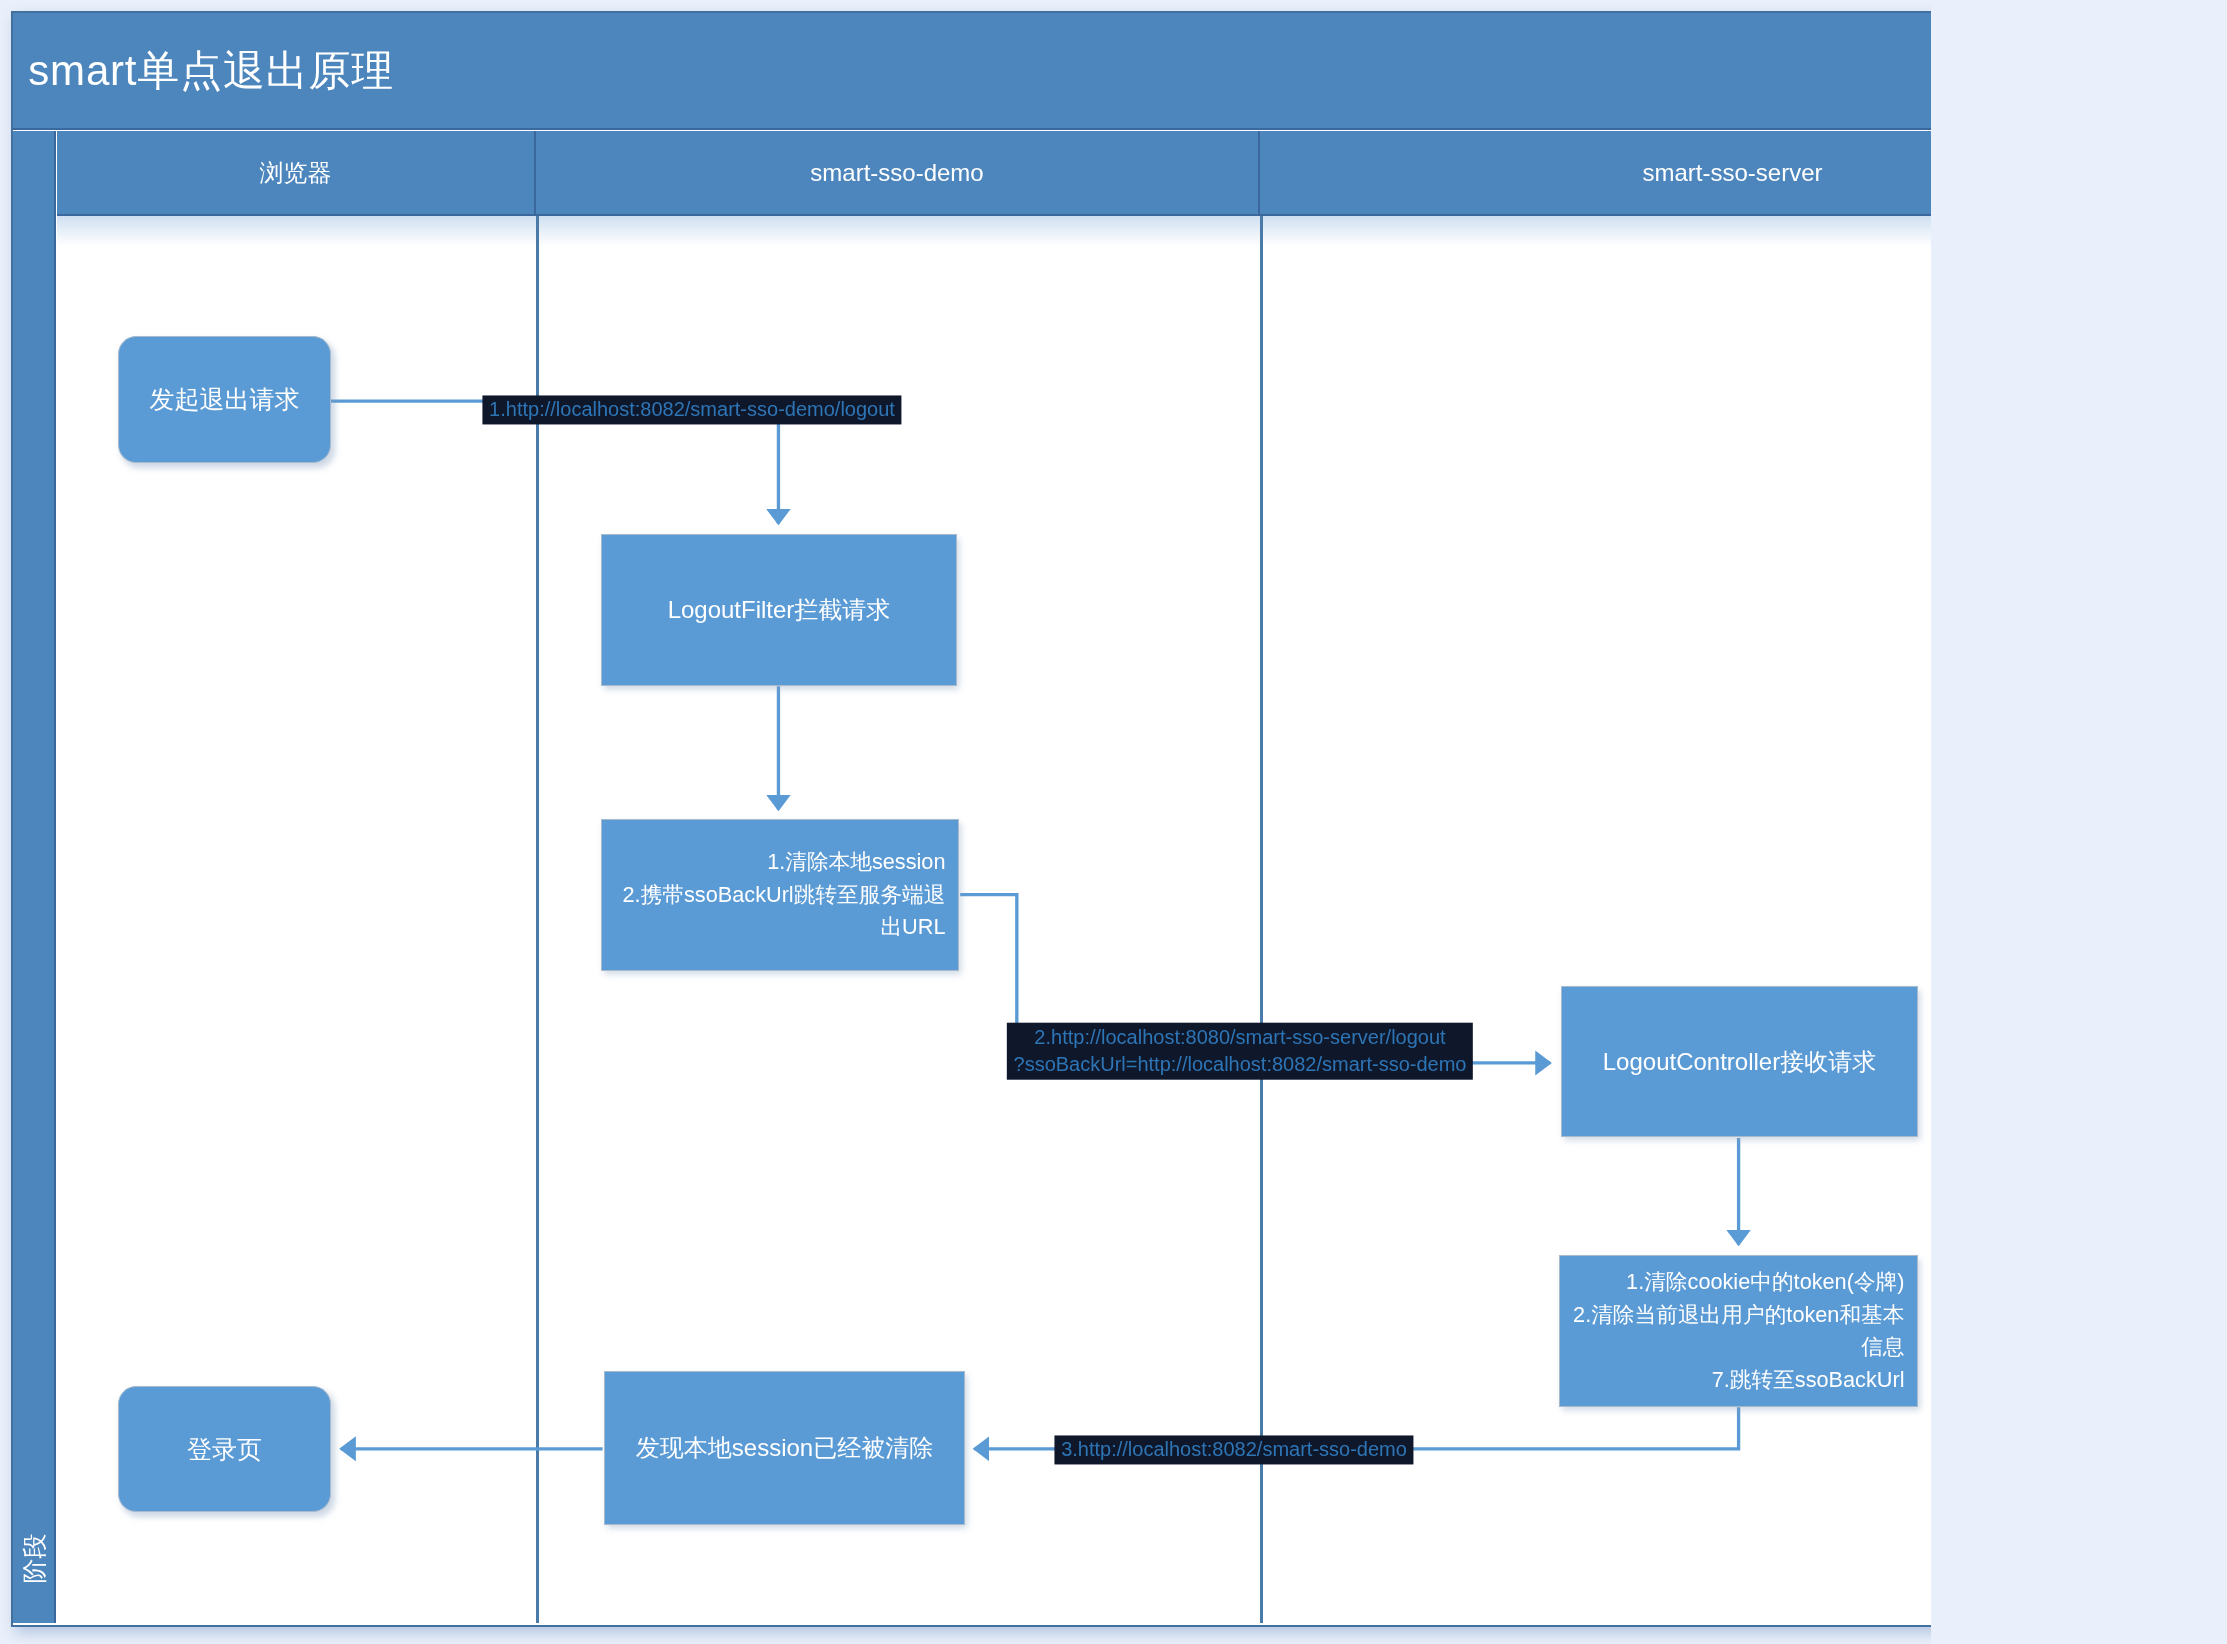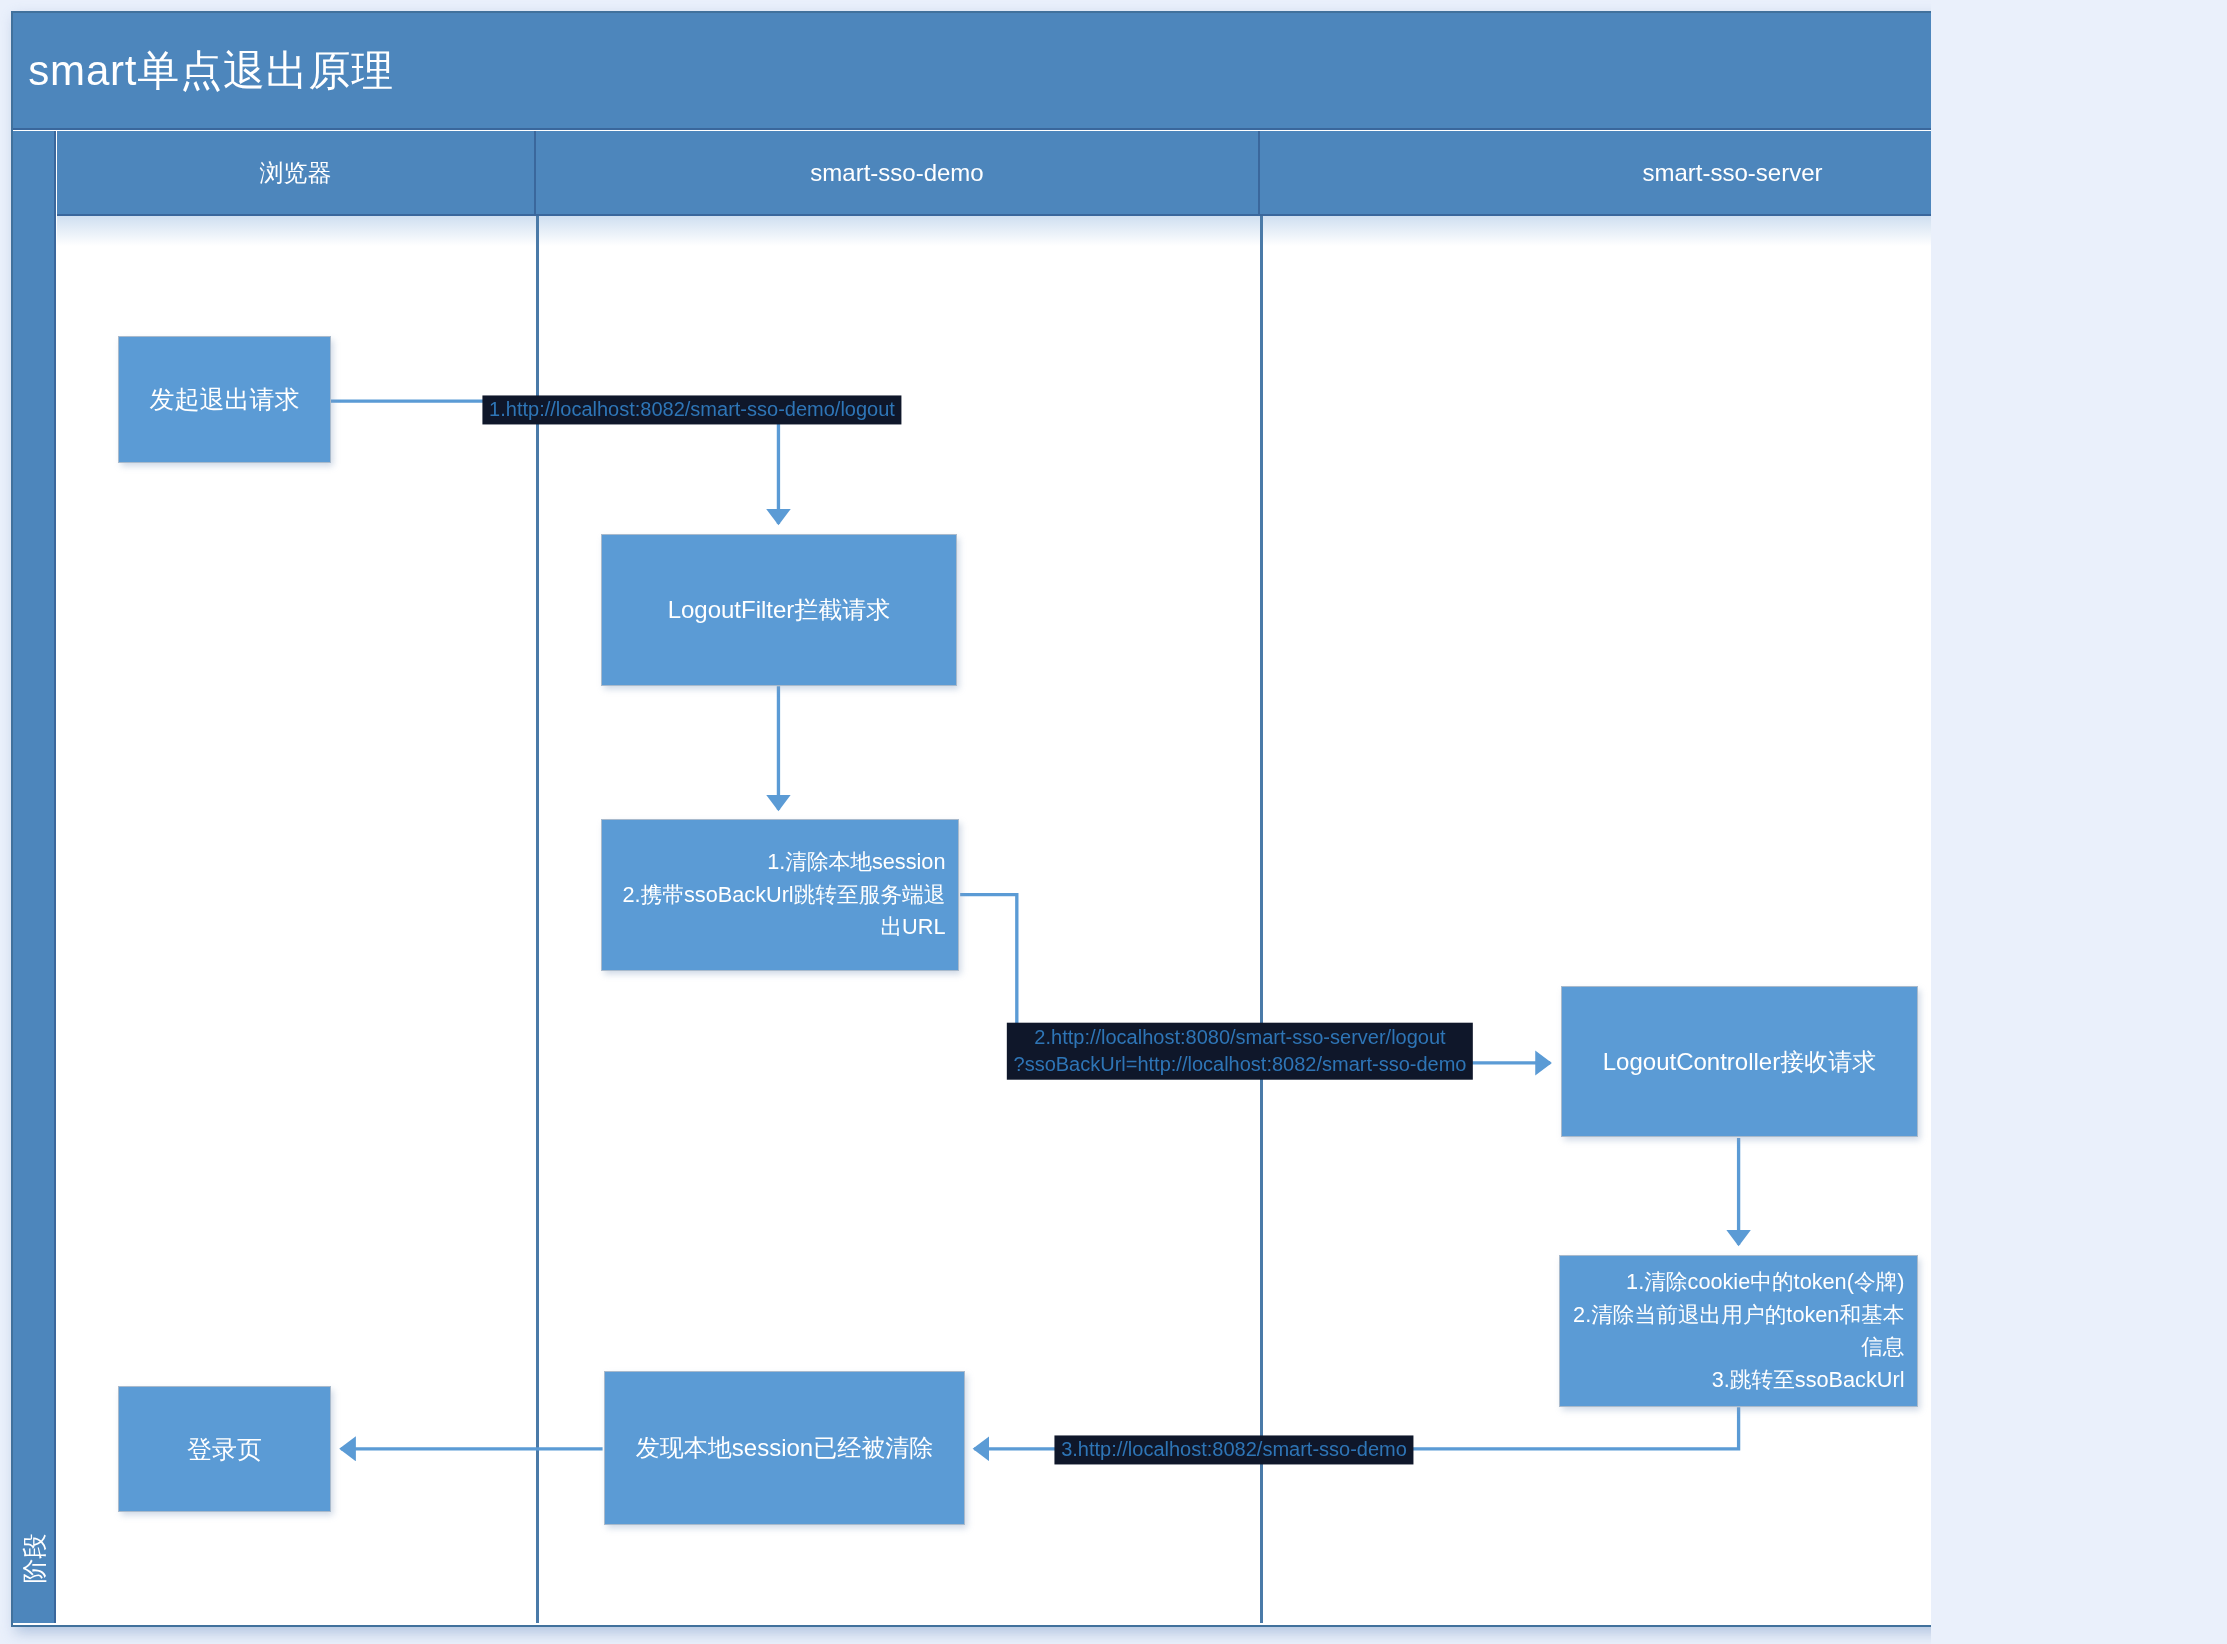--- a/index.html
+++ b/index.html
@@ -57,21 +57,21 @@
   .connector-layer{
     position:absolute;left:0;top:0;width:2227px;height:1645px;
     z-index:2;pointer-events:none;
   }
   .node{
     position:absolute;background:#5b9bd5;border:1.7px solid #a9bacc;
     box-shadow:3.3px 4.2px 6.7px rgba(130,155,190,.4);
     color:#ffffff;display:flex;align-items:center;justify-content:center;
     text-align:center;z-index:3;box-sizing:border-box;
   }
-  .node-single{font-size:25px;}
+  .node-single{font-size:25px;border-radius:18px;}
   .node-wide{font-size:24px;}
   .node-multi{
     font-size:21.7px;line-height:32.5px;text-align:right;
     justify-content:flex-start;padding:0 12.5px;
     white-space:pre-wrap;
   }
   .n-initiate{left:118px;top:336px;width:213px;height:127px;}
   .n-filter{left:601px;top:534px;width:356px;height:152px;}
   .n-clear-session{left:601px;top:819px;width:358px;height:152px;}
   .n-controller{left:1561px;top:986px;width:357px;height:151px;}
@@ -124,21 +124,21 @@
     <path d="M723,1738 L409,1738" fill="none" stroke="#5b9bd5" stroke-width="4" marker-end="url(#arrow)"></path>
   </svg>
 
   <div class="node node-single n-initiate">发起退出请求</div>
   <div class="node node-wide n-filter">LogoutFilter拦截请求</div>
   <div class="node node-multi n-clear-session">1.清除本地session
 2.携带ssoBackUrl跳转至服务端退出URL</div>
   <div class="node node-wide n-controller">LogoutController接收请求</div>
   <div class="node node-multi n-clear-token">1.清除cookie中的token(令牌)
 2.清除当前退出用户的token和基本信息
-3.跳转至ssoBackUrl</div>
+7.跳转至ssoBackUrl</div>
   <div class="node node-single n-login">登录页</div>
   <div class="node node-wide n-found">发现本地session已经被清除</div>
 
   <div class="conn-label cl-1">1.http://localhost:8082/smart-sso-demo/logout</div>
   <div class="conn-label cl-2">2.http://localhost:8080/smart-sso-server/logout
 ?ssoBackUrl=http://localhost:8082/smart-sso-demo</div>
   <div class="conn-label cl-3">3.http://localhost:8082/smart-sso-demo</div>
 
 </div>
 

